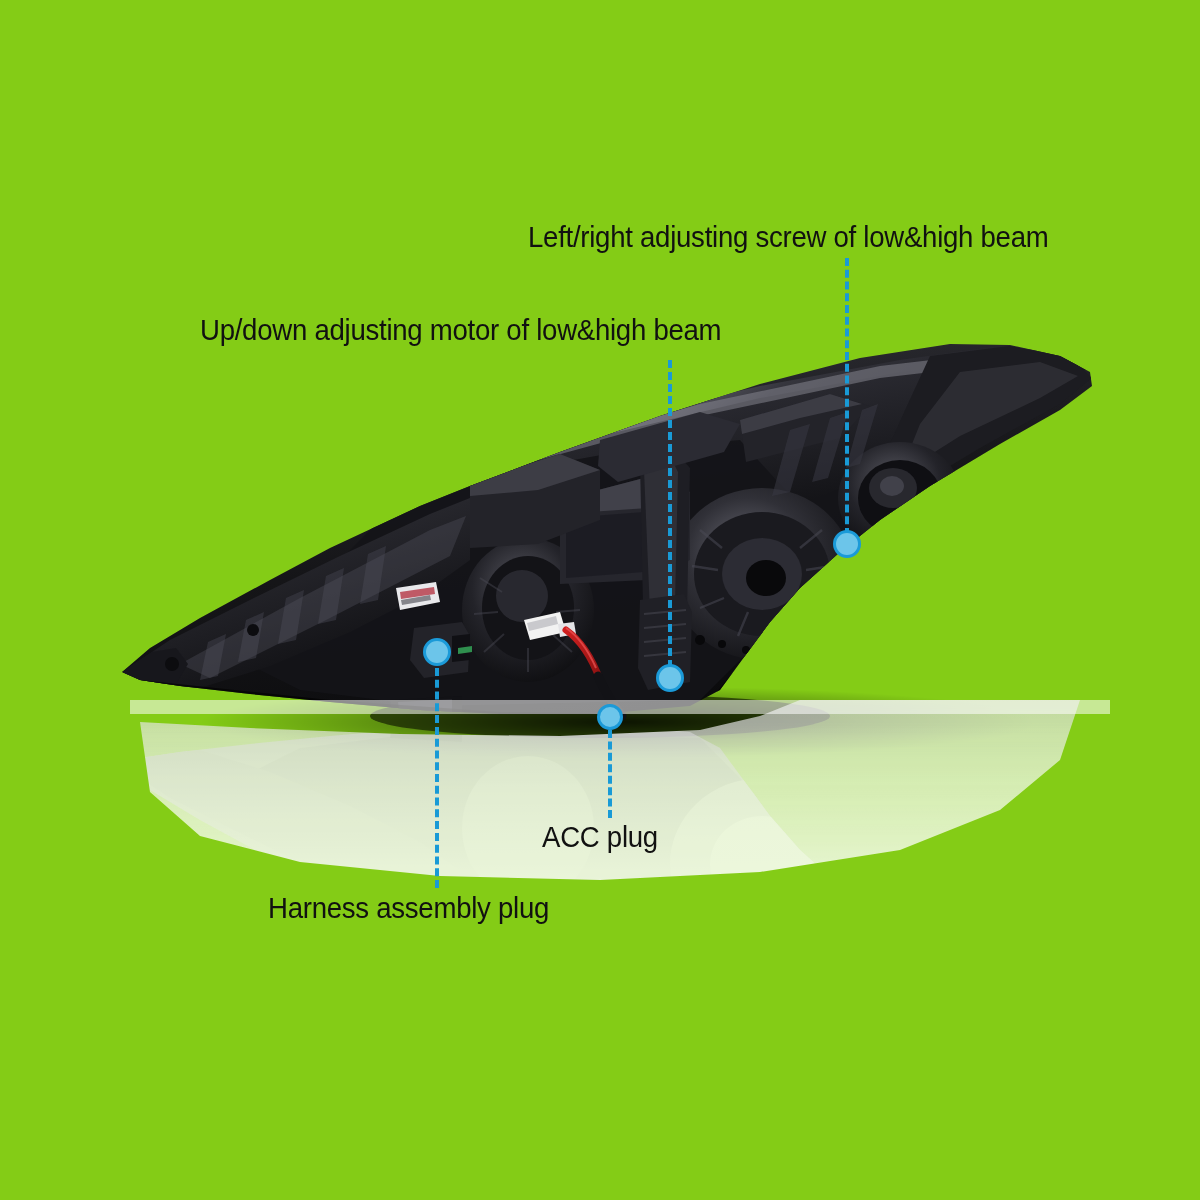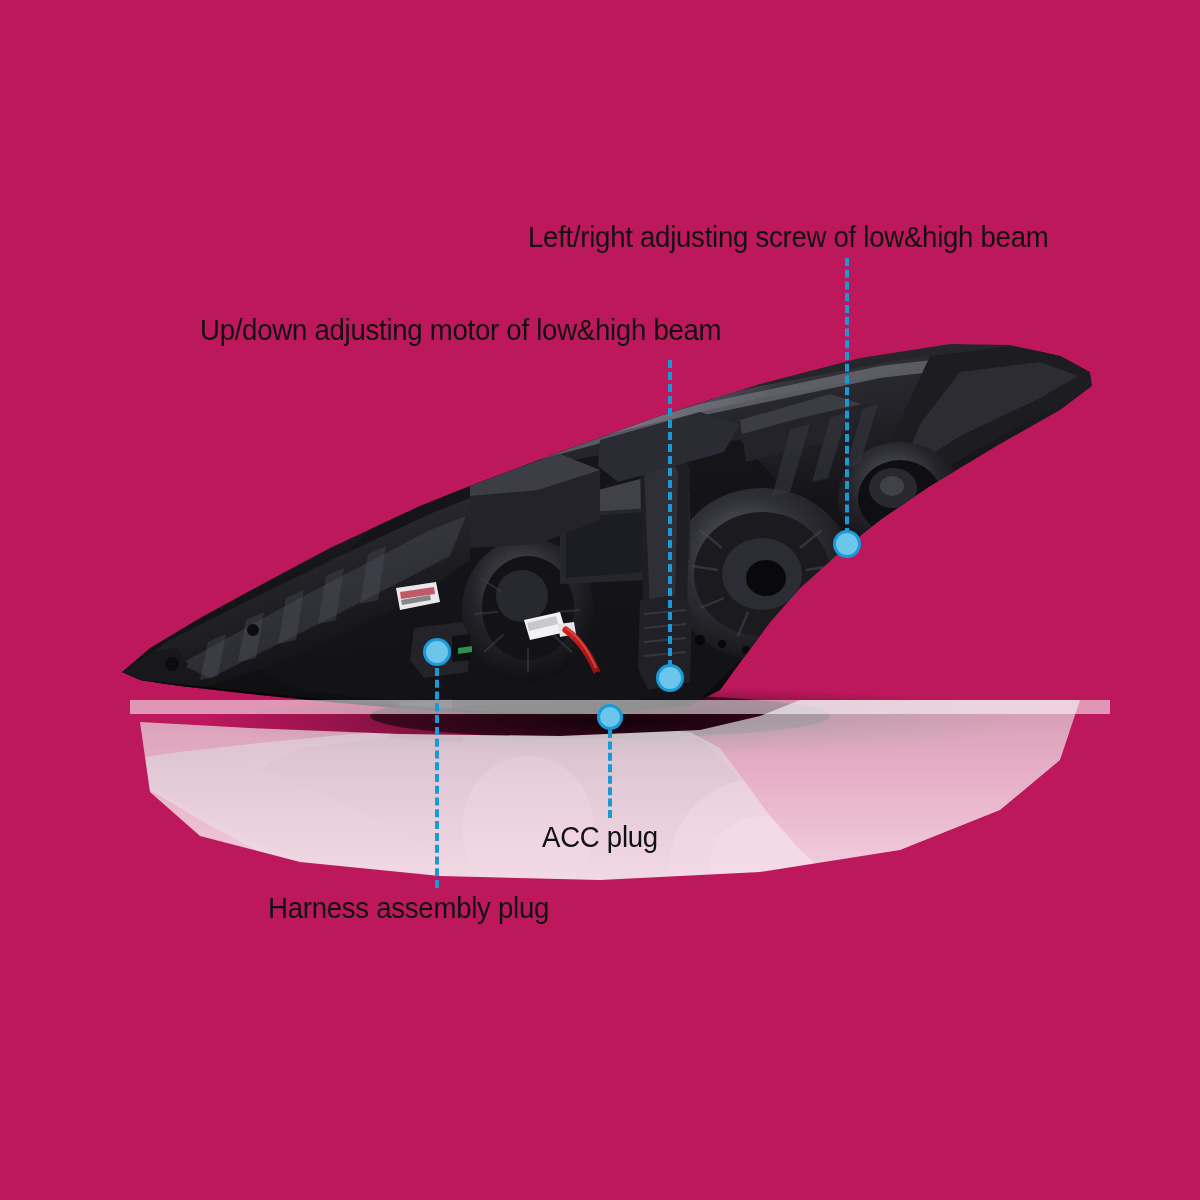--- a/index.html
+++ b/index.html
@@ -7,21 +7,21 @@
     padding: 0;
     background: #ffffff;
   }
   body {
     font-family: "Liberation Sans", sans-serif;
   }
   #stage {
     position: relative;
     width: 1200px;
     height: 1200px;
-    background: #be185d;
+    background: #84cc16;
     overflow: hidden;
   }
 
   
   .callout-label {
     position: absolute;
     color: #111111;
     font-family: "Liberation Sans", sans-serif;
     font-weight: 400;
     white-space: nowrap;

